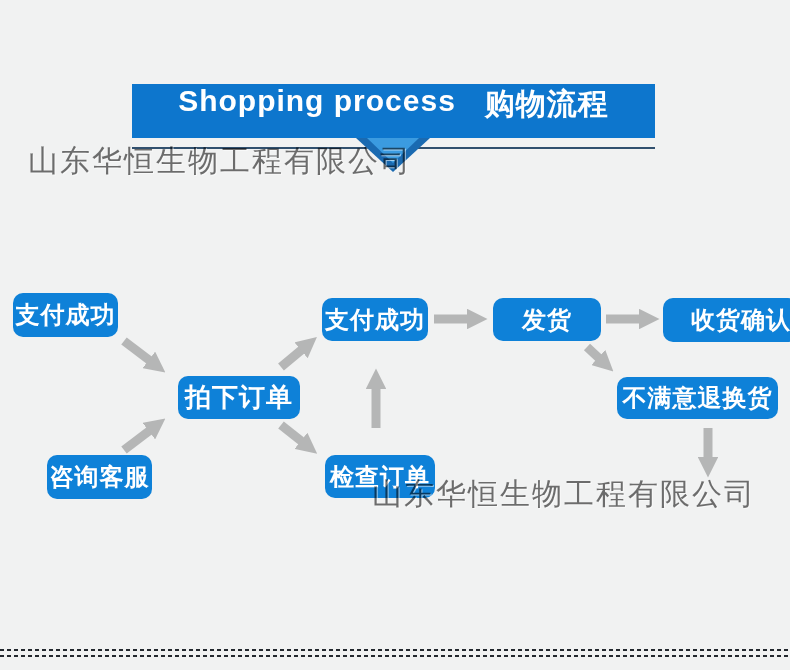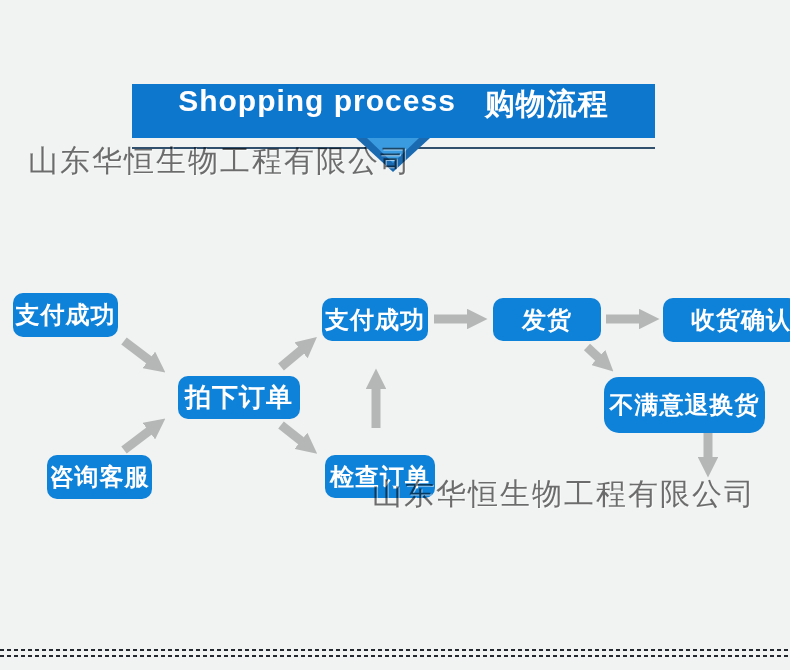--- a/index.html
+++ b/index.html
@@ -54,21 +54,21 @@
     color: #ffffff; font-weight: bold; font-size: 24px; letter-spacing: 1px;
     white-space: nowrap;
   }
   .n-browse  { left: 13px;  top: 293px; width: 105px; height: 44px; }
   .n-consult { left: 13px;  top: 455px; width: 105px; height: 44px; margin-left: 34px; }
   .n-order   { left: 178px; top: 376px; width: 122px; height: 43px; font-size: 26px; }
   .n-pay     { left: 322px; top: 298px; width: 106px; height: 43px; }
   .n-check   { left: 325px; top: 455px; width: 110px; height: 43px; }
   .n-ship    { left: 493px; top: 298px; width: 108px; height: 43px; }
   .n-receipt { left: 663px; top: 298px; width: 114px; height: 44px; padding-left: 21px; }
-  .n-unsat   { left: 604px; top: 377px; width: 161px; height: 56px; border-radius: 15px; }
+  .n-unsat   { left: 617px; top: 377px; width: 161px; height: 42px; }
   .n-return  { left: 643px; top: 486px; width: 130px; height: 42px; }
 
   
   .dash {
     position: absolute; left: 0; width: 790px; height: 2px; z-index: 1;
     background: repeating-linear-gradient(90deg, #23282e 0 4px, transparent 4px 7px);
   }
   .d1 { top: 649px; }
   .d2 { top: 655px; }
 </style>

